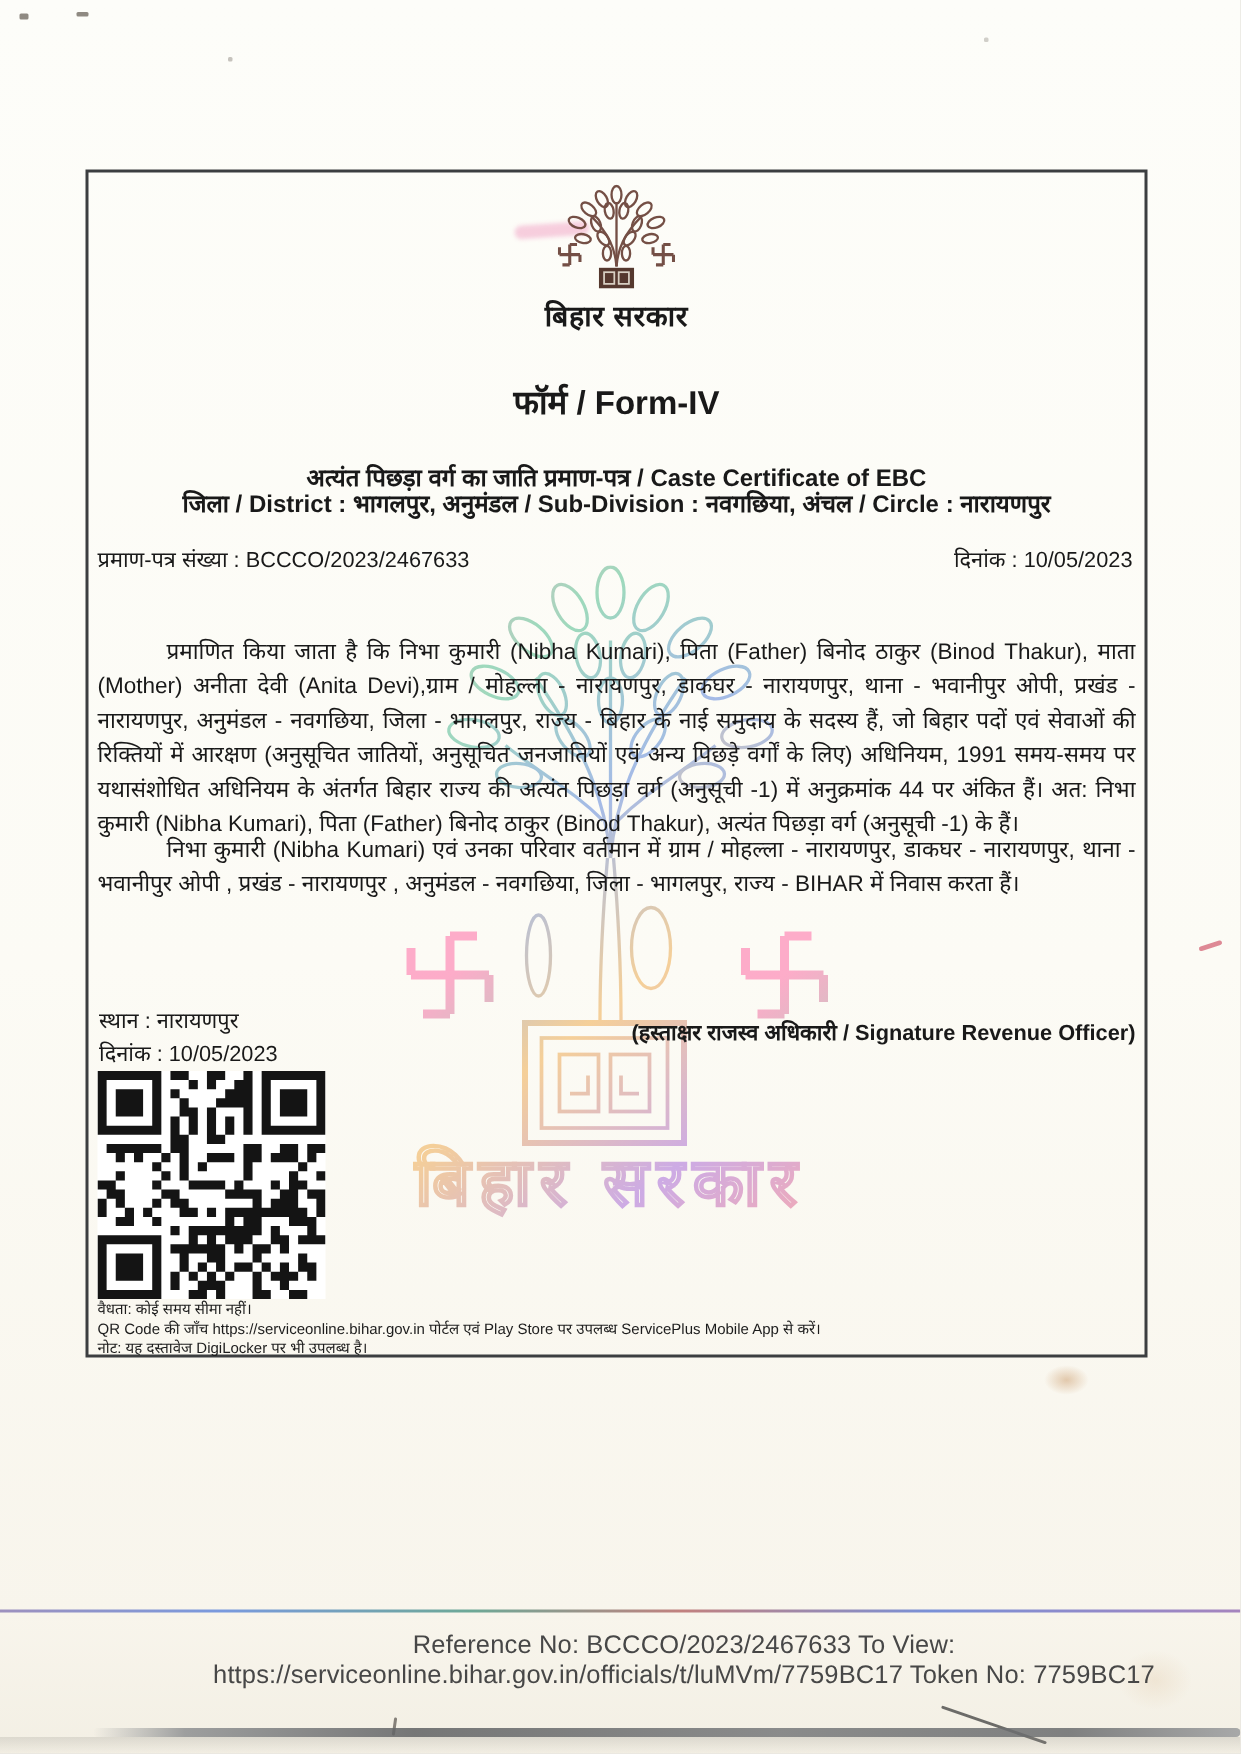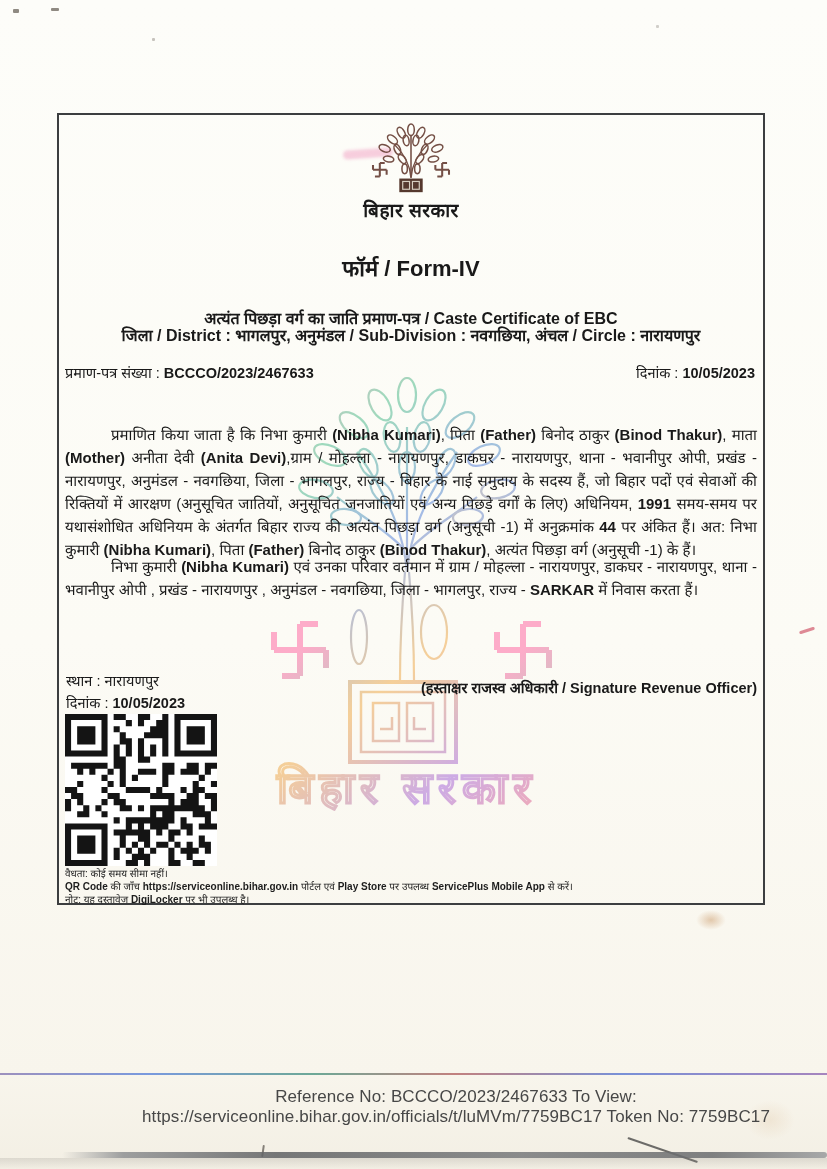--- a/index.html
+++ b/index.html
@@ -11,21 +11,21 @@
     color:#191919;overflow:hidden;
   }
   
   .cert-box{
     position:absolute;left:57px;top:113px;width:708px;height:792px;
     border:2px solid #3c3e40;background:transparent;
   }
   .abs{position:absolute;}
   .center{left:0;right:0;text-align:center;}
   .hindi{font-family:"Liberation Sans","DejaVu Sans",sans-serif;}
-  .seg-bold{font-weight:bold;}
+  .seg-bold{font-weight:normal;}
   
   .emblem-wrap{top:8px;left:50%;transform:translateX(-50%);width:88px;height:76px;}
   .t-govt-hi{top:82px;font-size:19px;font-weight:bold;letter-spacing:.5px;}
   .t-govt-en{top:108px;font-size:21px;font-weight:bold;letter-spacing:.2px;}
   .t-form{top:137px;font-size:22px;font-weight:bold;}
   .t-loc{top:169px;font-size:16px;font-weight:bold;margin-top:40px;}
   .t-caste{top:192px;font-size:16px;font-weight:bold;}
   .t-purpose{top:215px;font-size:15px;font-weight:bold;}
   
   .meta-row{top:247px;left:6px;right:8px;display:flex;justify-content:space-between;font-size:14.5px;}
@@ -183,21 +183,21 @@
 
     <div class="abs center t-loc hindi">जिला / District : भागलपुर, अनुमंडल / Sub-Division : नवगछिया, अंचल / Circle : नारायणपुर</div>
     <div class="abs center t-caste hindi">अत्यंत पिछड़ा वर्ग का जाति प्रमाण-पत्र / Caste Certificate of EBC</div>
 
     <div class="abs meta-row">
       <span class="hindi"><span>प्रमाण-पत्र संख्या : </span><span class="seg-bold">BCCCO/2023/2467633</span></span>
       <span class="hindi"><span>दिनांक : </span><span class="seg-bold">10/05/2023</span></span>
     </div>
 
     <div class="abs para para1 hindi"><span>प्रमाणित किया जाता है कि निभा कुमारी </span><span class="seg-bold">(Nibha Kumari)</span><span>, पिता </span><span class="seg-bold">(Father)</span><span> बिनोद ठाकुर </span><span class="seg-bold">(Binod Thakur)</span><span>, माता </span><span class="seg-bold">(Mother)</span><span> अनीता देवी </span><span class="seg-bold">(Anita Devi)</span><span>,ग्राम / मोहल्ला - नारायणपुर, डाकघर - नारायणपुर, थाना - भवानीपुर ओपी, प्रखंड - नारायणपुर, अनुमंडल - नवगछिया, जिला - भागलपुर, राज्य - बिहार के नाई समुदाय के सदस्य हैं, जो बिहार पदों एवं सेवाओं की रिक्तियों में आरक्षण (अनुसूचित जातियों, अनुसूचित जनजातियों एवं अन्य पिछड़े वर्गों के लिए) अधिनियम, </span><span class="seg-bold">1991</span><span> समय-समय पर यथासंशोधित अधिनियम के अंतर्गत बिहार राज्य की अत्यंत पिछड़ा वर्ग (अनुसूची -1) में अनुक्रमांक </span><span class="seg-bold">44</span><span> पर अंकित हैं। अत: निभा कुमारी </span><span class="seg-bold">(Nibha Kumari)</span><span>, पिता </span><span class="seg-bold">(Father)</span><span> बिनोद ठाकुर </span><span class="seg-bold">(Binod Thakur)</span><span>, अत्यंत पिछड़ा वर्ग (अनुसूची -1) के हैं।</span></div>
-    <div class="abs para para2 hindi"><span>निभा कुमारी </span><span class="seg-bold">(Nibha Kumari)</span><span> एवं उनका परिवार वर्तमान में ग्राम / मोहल्ला - नारायणपुर, डाकघर - नारायणपुर, थाना - भवानीपुर ओपी , प्रखंड - नारायणपुर , अनुमंडल - नवगछिया, जिला - भागलपुर, राज्य - </span><span class="seg-bold">SARKAR</span><span> में निवास करता हैं।</span></div>
+    <div class="abs para para2 hindi"><span>निभा कुमारी </span><span class="seg-bold">(Nibha Kumari)</span><span> एवं उनका परिवार वर्तमान में ग्राम / मोहल्ला - नारायणपुर, डाकघर - नारायणपुर, थाना - भवानीपुर ओपी , प्रखंड - नारायणपुर , अनुमंडल - नवगछिया, जिला - भागलपुर, राज्य - </span><span class="seg-bold">BIHAR</span><span> में निवास करता हैं।</span></div>
 
 
     <div class="abs place-block hindi">
       <div>स्थान : नारायणपुर</div>
       <div><span>दिनांक : </span><span class="seg-bold">10/05/2023</span></div>
     </div>
     <div class="abs officer-line hindi">(हस्ताक्षर राजस्व अधिकारी / Signature Revenue Officer)</div>
 
     <div class="abs qr-wrap">
       <svg id="qr-svg" viewBox="0 0 150 150" width="152" height="152" aria-hidden="true">

